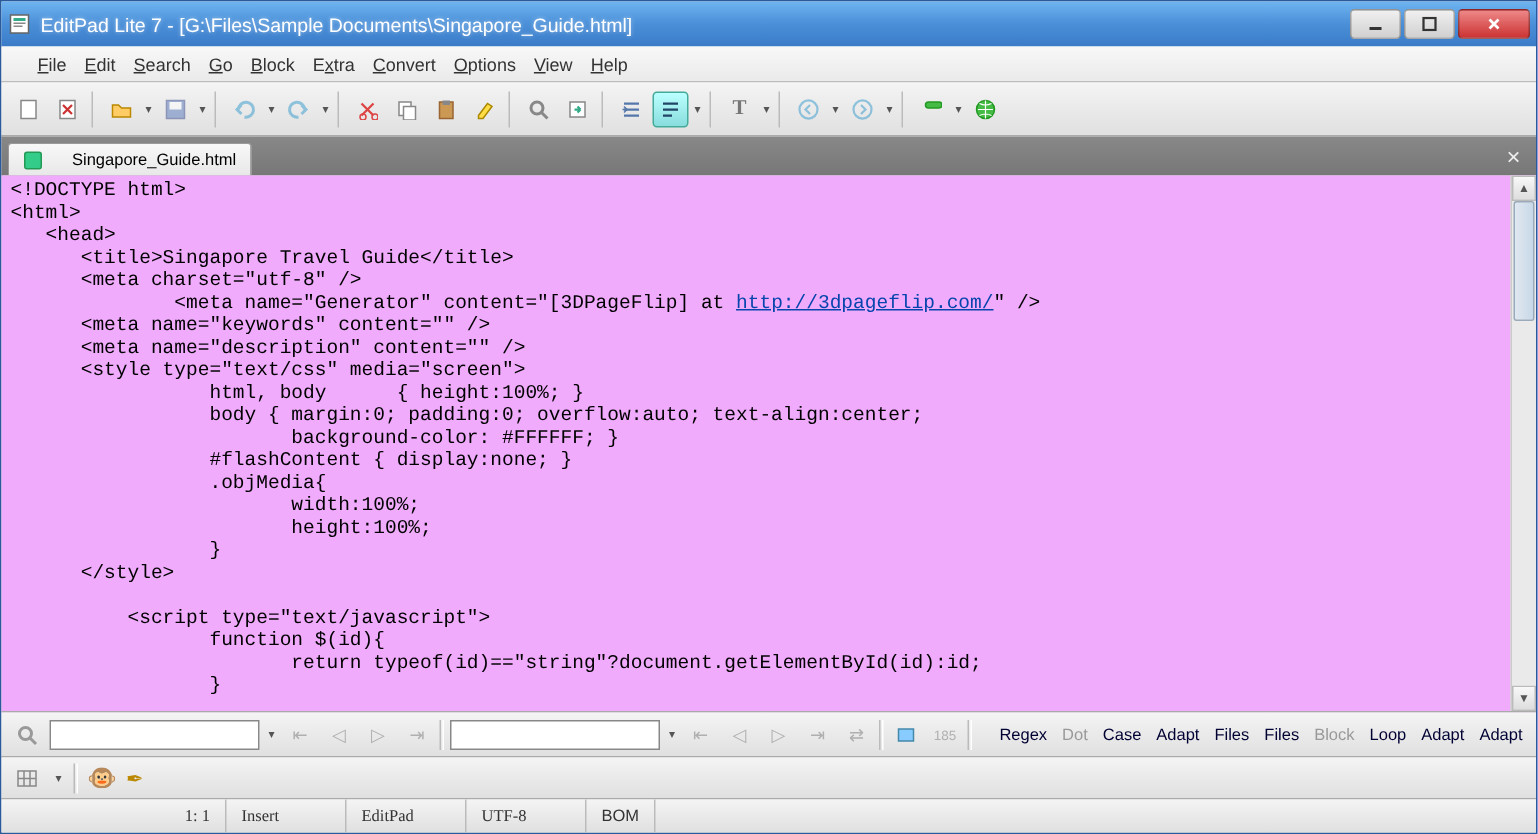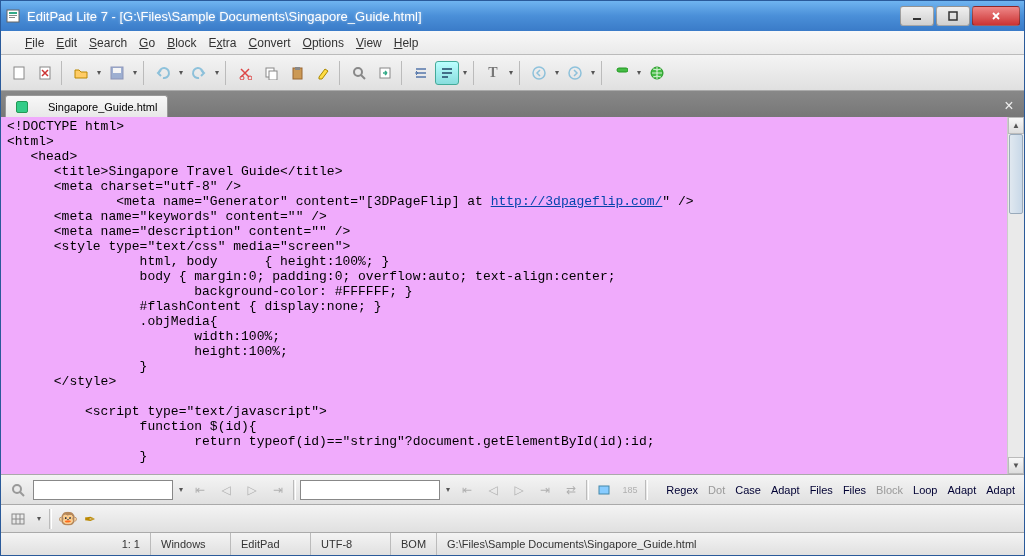--- a/index.html
+++ b/index.html
@@ -33,21 +33,21 @@
 .sb-thumb { position: absolute; top: 0; left: 1px; right: 1px; height: 80px; background: linear-gradient(to right,#e0e8f0,#c8d8e8); border: 1px solid #9ab; border-radius: 2px; }
 .search-bar { height: 30px; background: linear-gradient(to bottom,#f4f4f4,#e0e0e0); border-bottom: 1px solid #aaa; display: flex; align-items: center; padding: 0 6px; gap: 4px; font-size: 11px; }
 .search-input { width: 140px; height: 20px; border: 1px solid #888; background: #fff; padding: 0 3px; font-size: 11px; }
 .sbtn { width: 22px; height: 22px; display:flex; align-items:center; justify-content:center; cursor:pointer; color:#777; font-size:12px; }
 .slink { color: #003; cursor: pointer; padding: 0 3px; }
 .slink.disabled { color: #999; }
 .divider-v { width: 3px; height: 20px; border-left: 1px solid #bbb; border-right: 1px solid #fff; }
 .tools-bar { height: 28px; background: linear-gradient(to bottom,#f4f4f4,#e0e0e0); border-bottom: 1px solid #aaa; display: flex; align-items: center; padding: 0 6px; gap: 6px; }
 .status-bar { height: 22px; background: linear-gradient(to bottom,#f4f4f4,#e0e0e0); display: flex; align-items: center; font-size: 11px; color: #333; }
 .status-cell { padding: 0 10px; border-right: 1px solid #bbb; height: 100%; display: flex; align-items: center; }
-.status-cell.wide { min-width: 80px; }
+.status-cell.wide { min-width: 80px; font-family: Liberation Serif, serif; }
 .emoji-icon { filter: hue-rotate(0); }
 </style>
 </head>
 <body>
 
 <div class="window">
 
  <div class="titlebar">
   <span class="titlebar-icon">
    <svg width="14" height="14">
@@ -308,20 +308,19 @@
   <div class="tdrop">▾</div>
   <div class="divider-v"></div>
   <span class="emoji-icon" style="font-size:16px;cursor:pointer">🐵</span>
   <span style="font-size:14px;color:#b80;cursor:pointer">✒</span>
  </div>
 
  <div class="status-bar">
   <div class="status-cell wide" style="min-width:150px">
         <span style="margin-left:auto">1: 1</span>
       </div>
-  <div class="status-cell wide">Windows</div>
+  <div class="status-cell wide">Insert</div>
   <div class="status-cell wide">EditPad</div>
   <div class="status-cell wide">UTF-8</div>
   <div class="status-cell">BOM</div>
-  <div class="status-cell" style="flex:1;border-right:none">G:\Files\Sample Documents\Singapore_Guide.html</div>
  </div>
 
 </div>
 
 </body></html>

